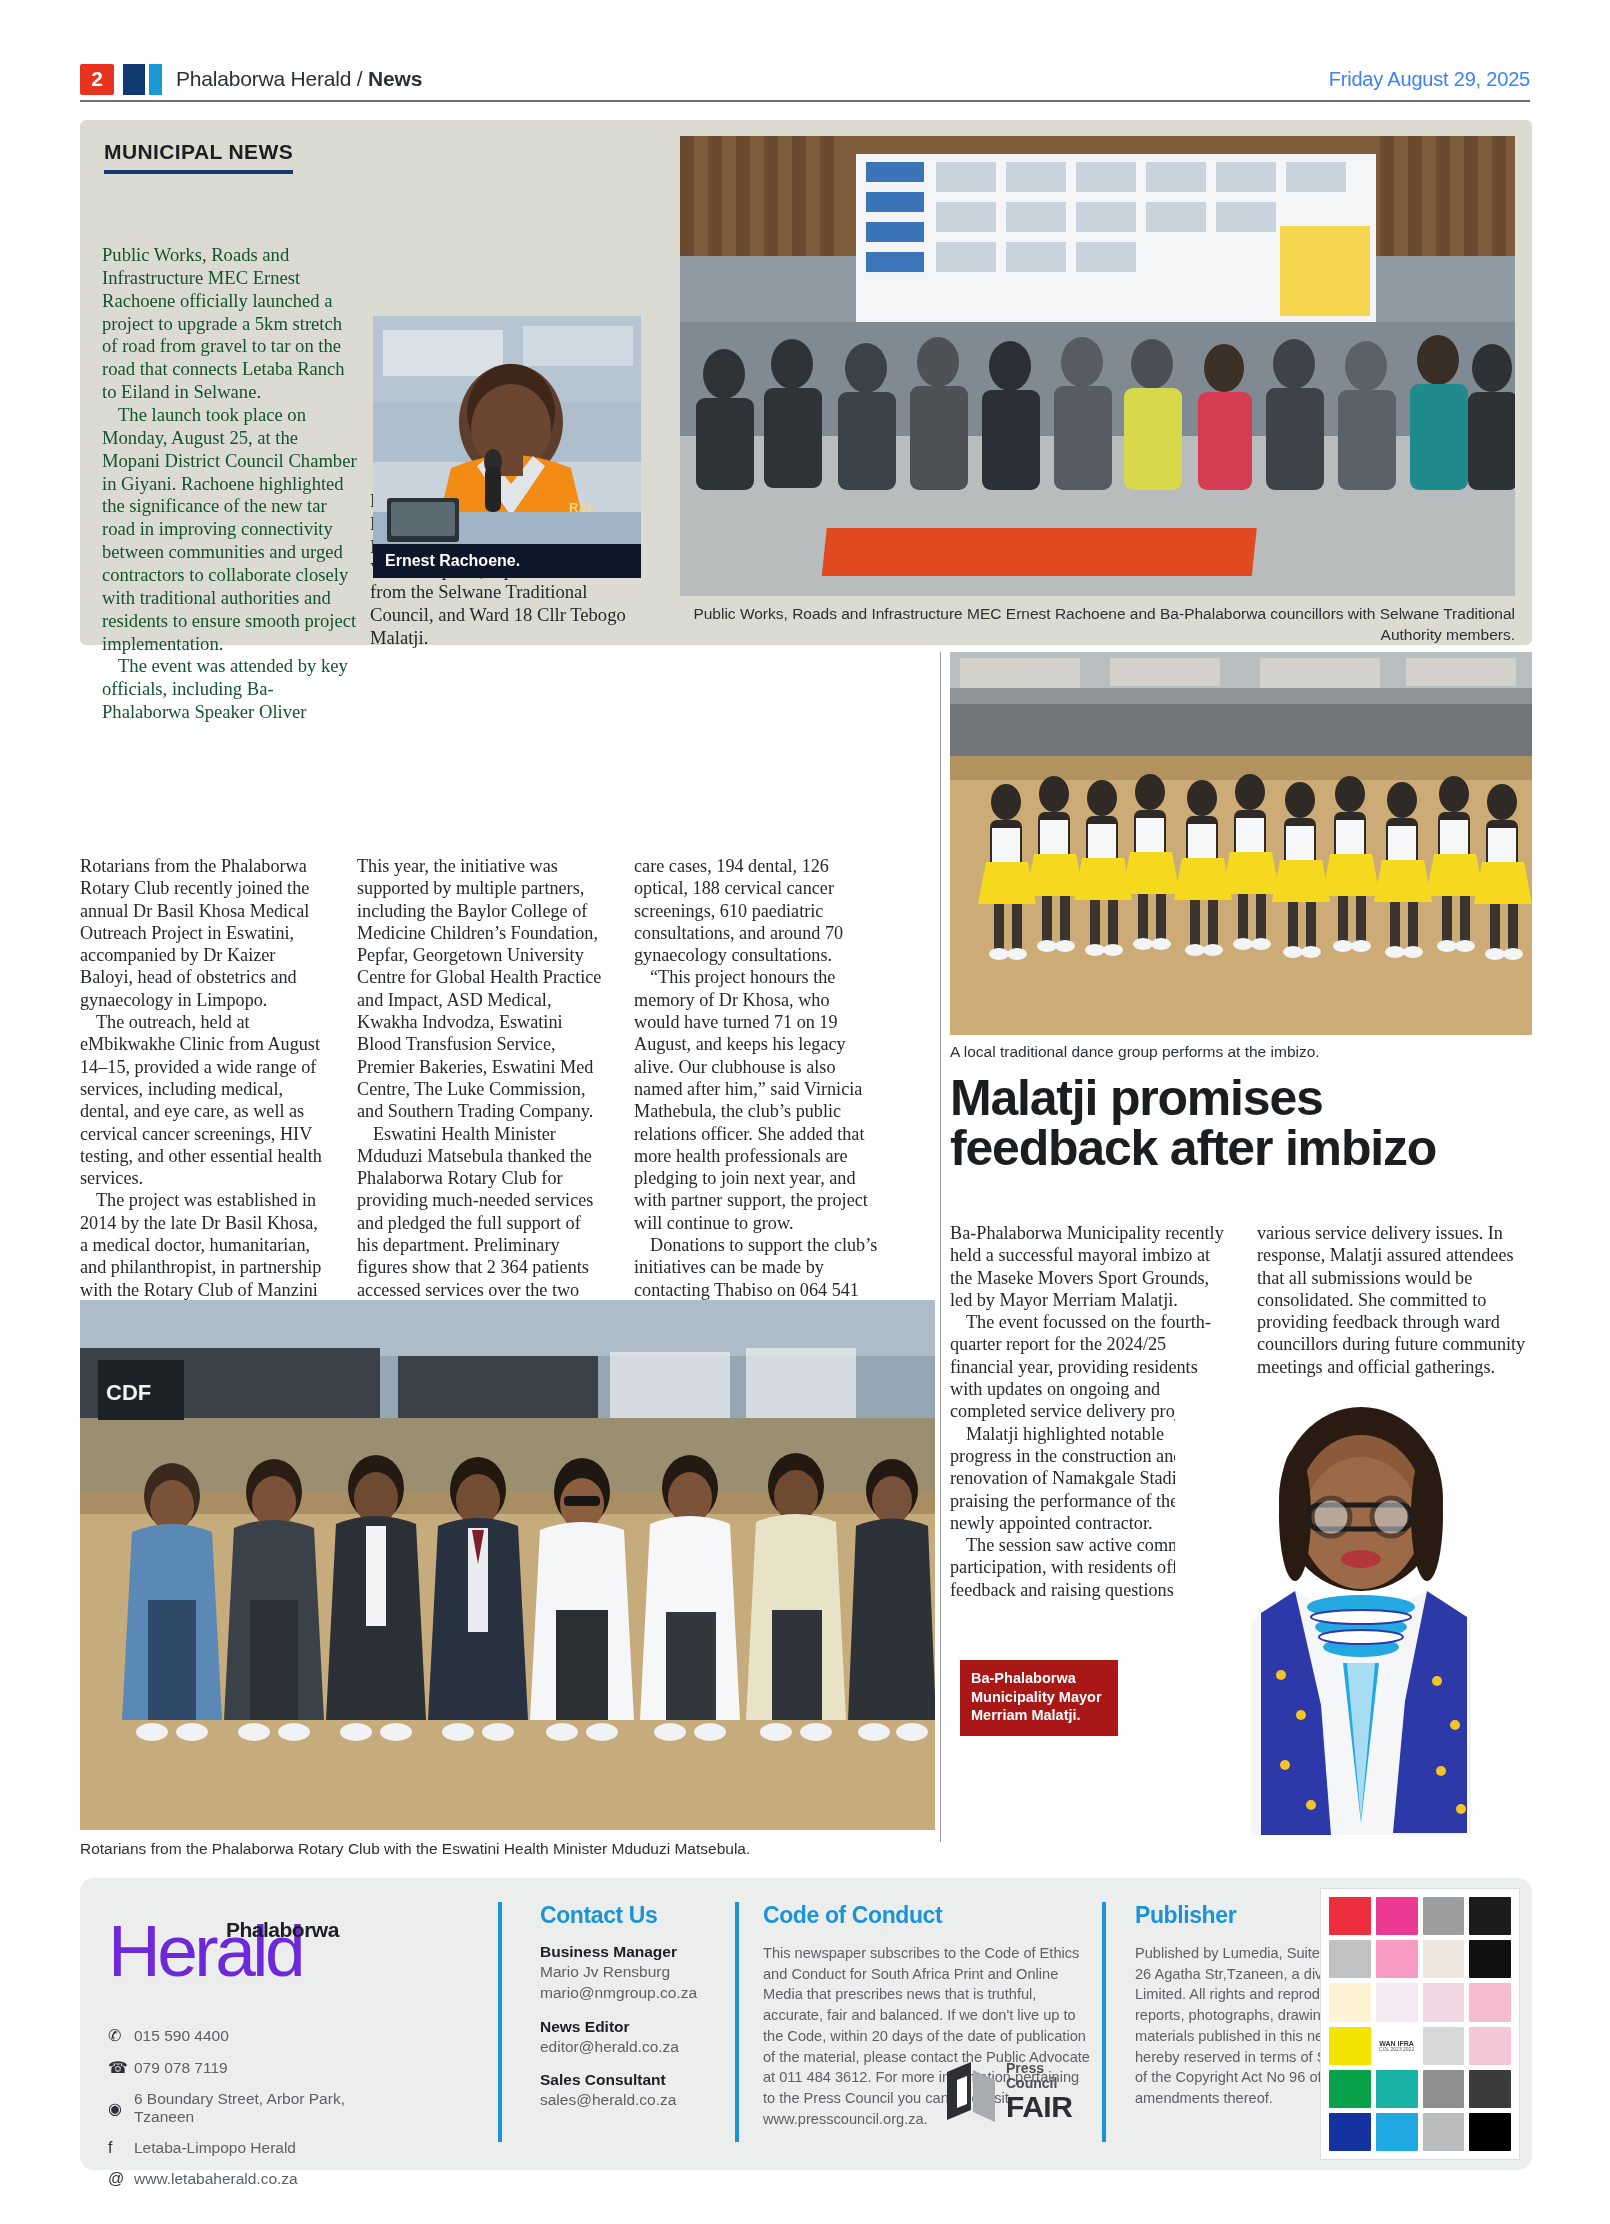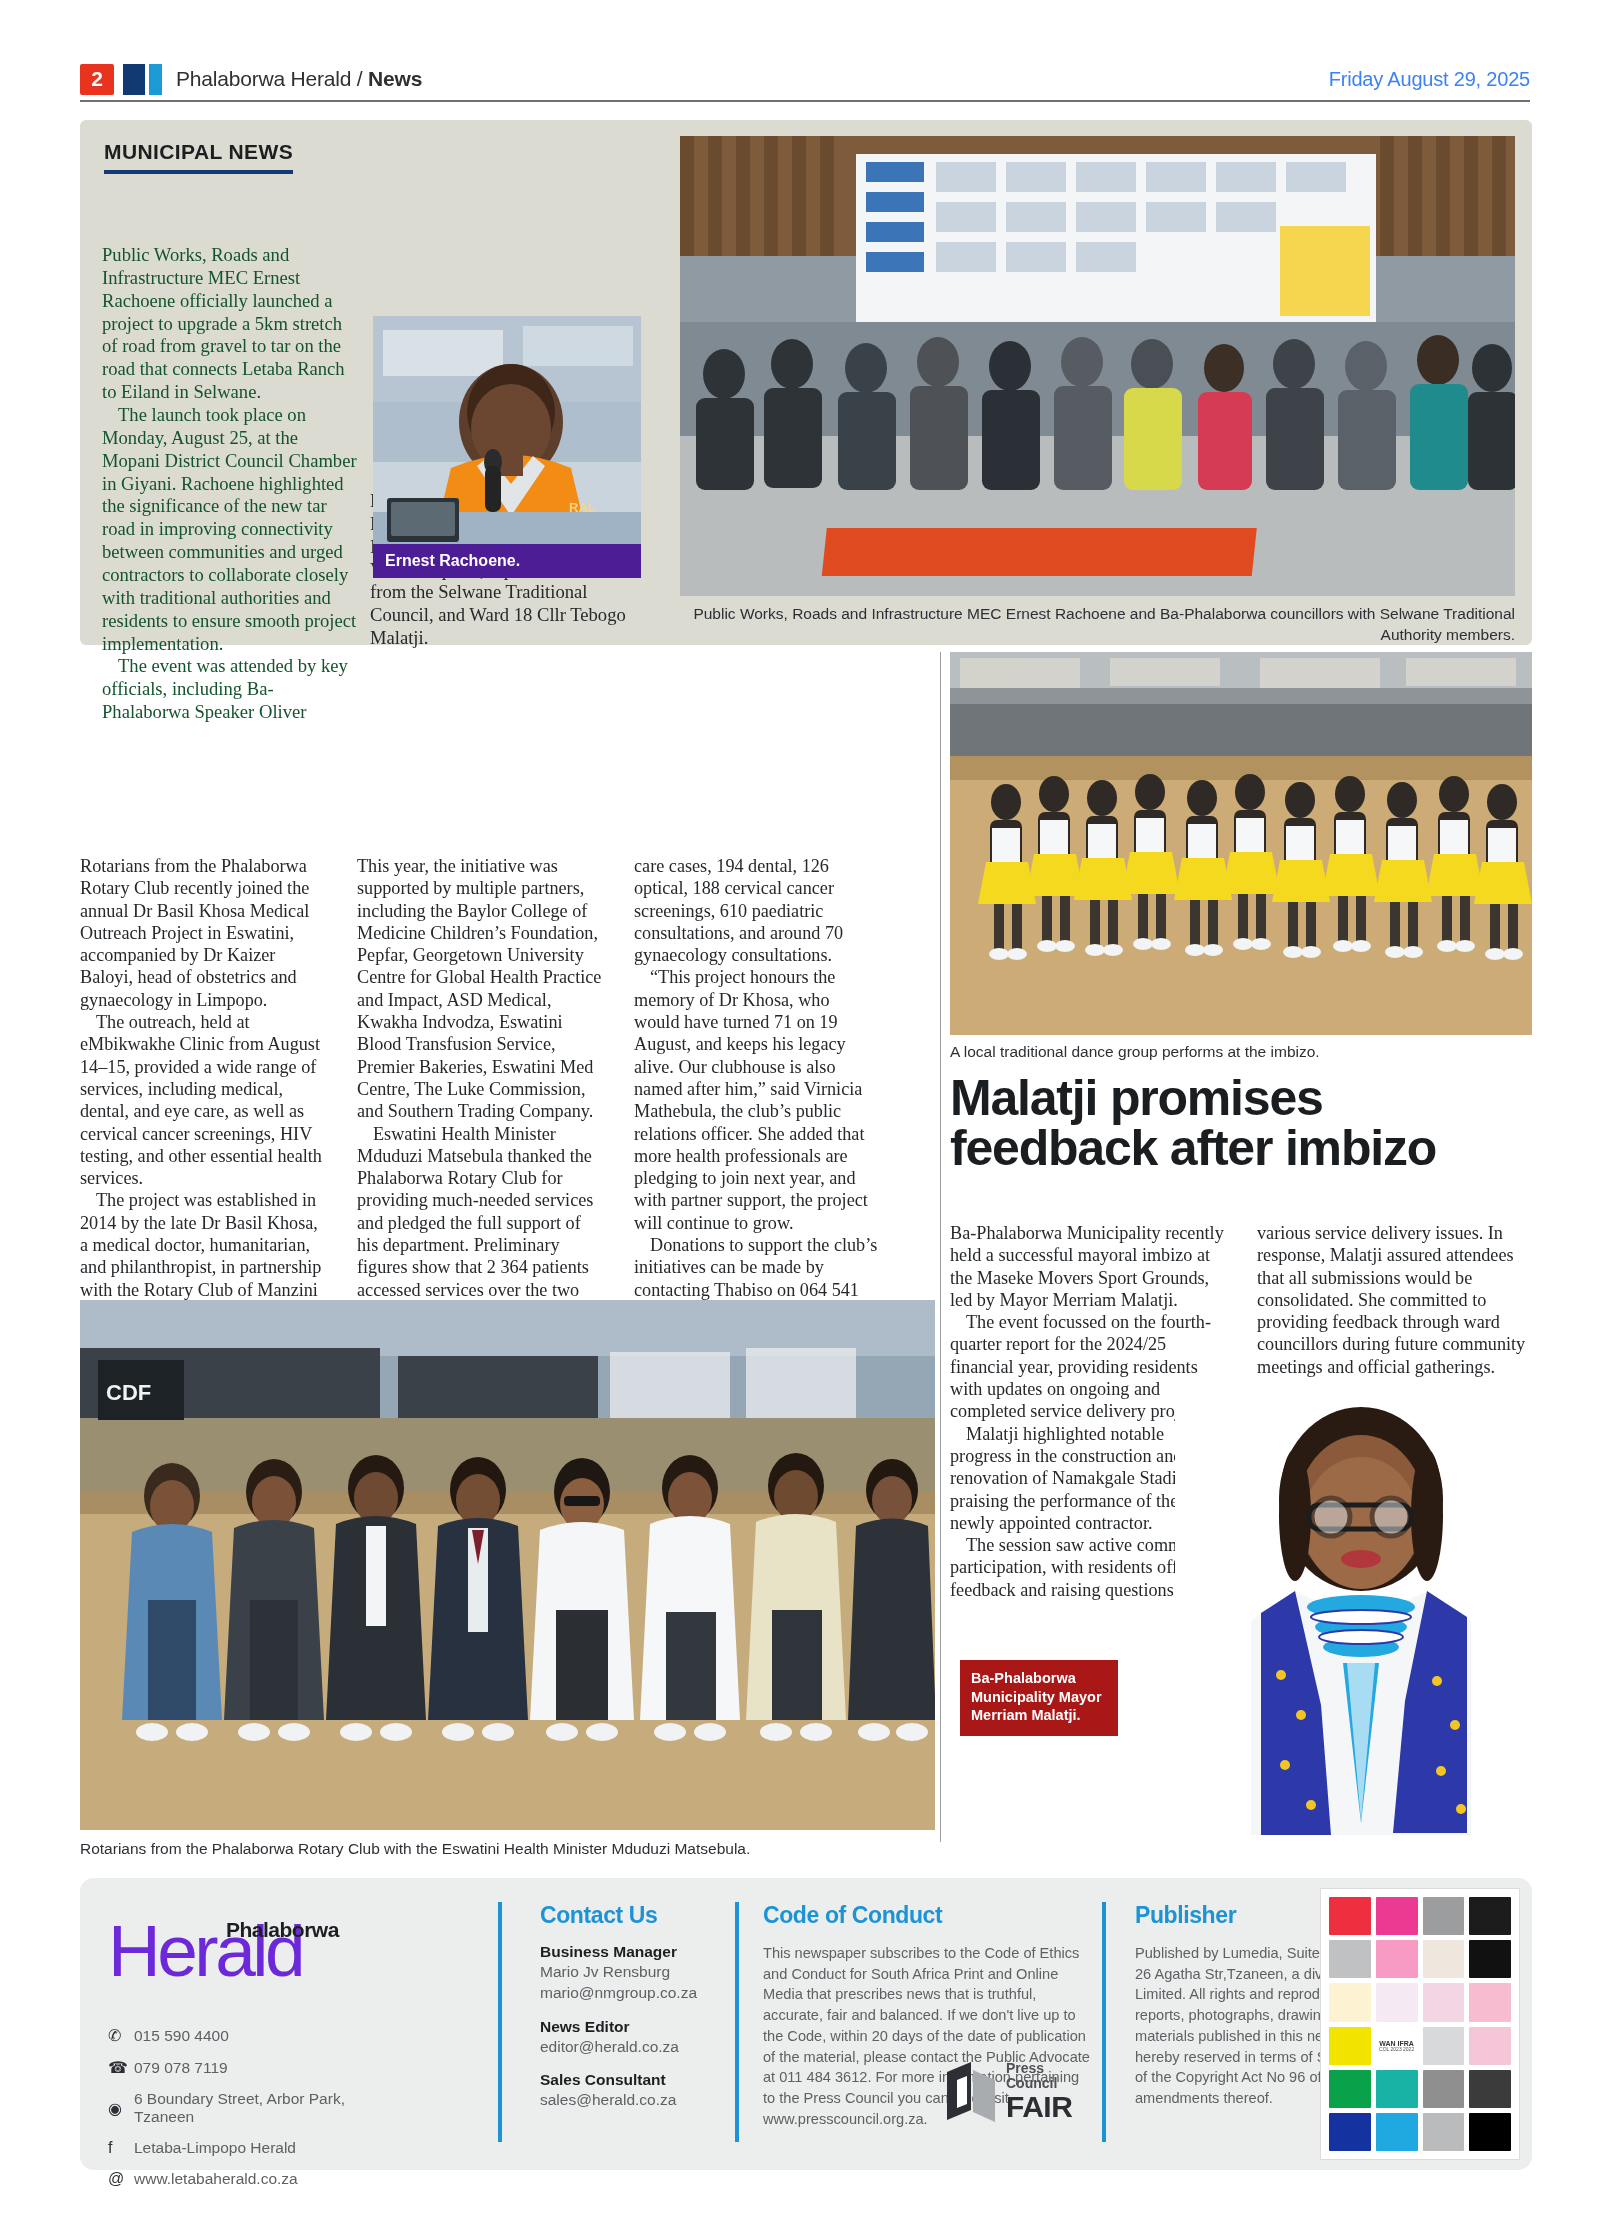--- a/index.html
+++ b/index.html
@@ -55,21 +55,21 @@
   }
   .muni-col1 p + p, .muni-col2 p + p { text-indent: 16px; }
 
   
   .ernest-photo {
     position: absolute; left: 293px; top: 196px; width: 268px; height: 228px;
     overflow: hidden; background: #b9c3cb;
   }
   .ernest-caption {
     position: absolute; left: 293px; top: 424px; width: 268px; height: 34px;
-    background: #4c1d95; color: #fff; font-size: 16px; font-weight: bold;
+    background: #0f172a; color: #fff; font-size: 16px; font-weight: bold;
     display: flex; align-items: center; padding-left: 12px;
   }
 
   
   .muni-photo {
     position: absolute; left: 600px; top: 16px; width: 835px; height: 460px;
     overflow: hidden; background: #8a949c;
   }
   .muni-photo-cap {
     position: absolute; left: 600px; top: 484px; width: 835px;

